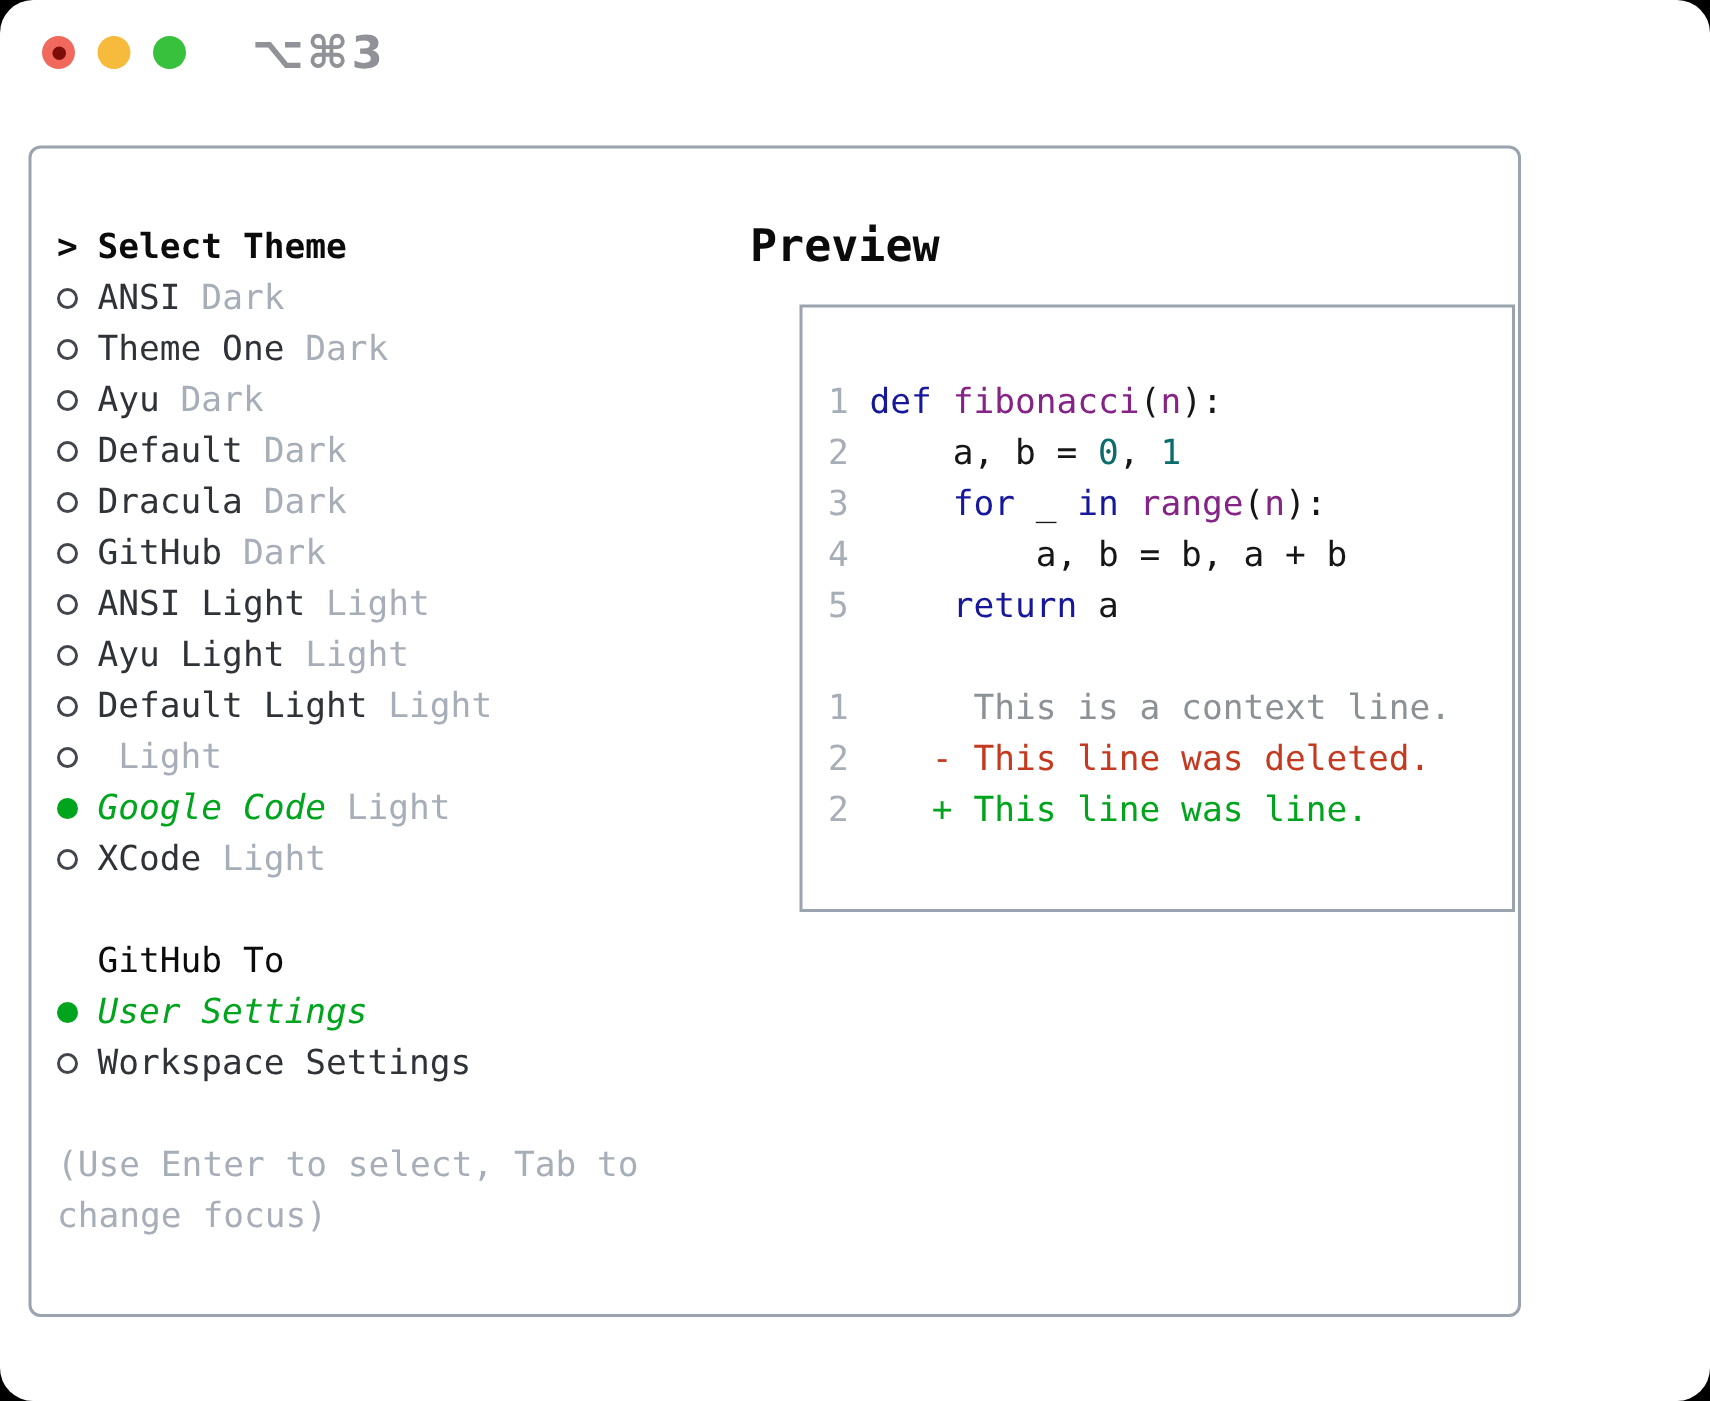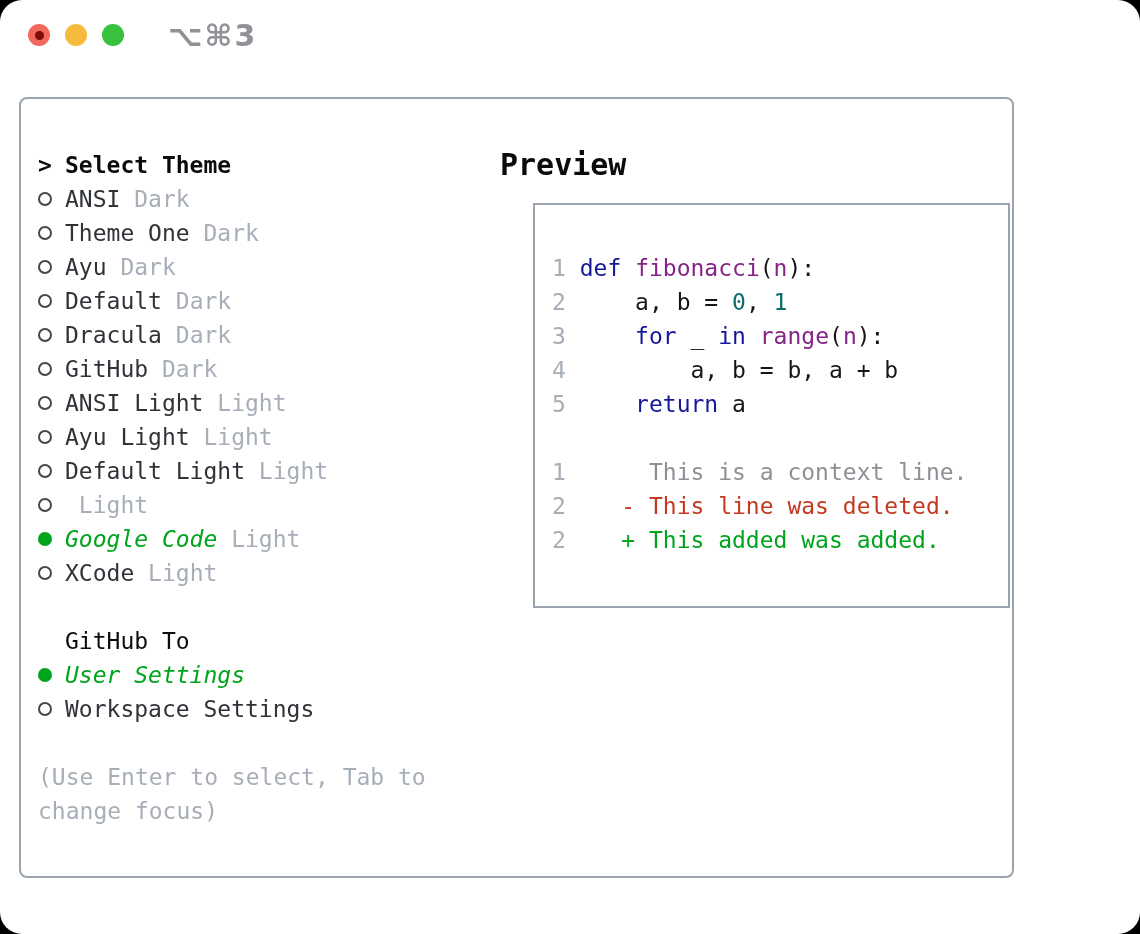--- a/index.html
+++ b/index.html
@@ -114,18 +114,18 @@
     <div class="preview-box">
       <div class="codeblock">
           <div class="code-line"><span class="lineno">1</span><span class="tok-pln"> </span><span class="tok-kw">def</span><span class="tok-pln"> </span><span class="tok-fn">fibonacci</span><span class="tok-pln">(</span><span class="tok-fn">n</span><span class="tok-pln">):</span></div>
           <div class="code-line"><span class="lineno">2</span><span class="tok-pln">     a, b = </span><span class="tok-lit">0</span><span class="tok-pln">, </span><span class="tok-lit">1</span></div>
           <div class="code-line"><span class="lineno">3</span><span class="tok-pln">     </span><span class="tok-kw">for</span><span class="tok-pln"> _ </span><span class="tok-kw">in</span><span class="tok-pln"> </span><span class="tok-fn">range</span><span class="tok-pln">(</span><span class="tok-fn">n</span><span class="tok-pln">):</span></div>
           <div class="code-line"><span class="lineno">4</span><span class="tok-pln">         a, b = b, a + b</span></div>
           <div class="code-line"><span class="lineno">5</span><span class="tok-pln">     </span><span class="tok-kw">return</span><span class="tok-pln"> a</span></div>
           <div class="code-line"><span class="lineno"></span></div>
           <div class="code-line"><span class="lineno">1</span><span class="tok-ctx">      This is a context line.</span></div>
           <div class="code-line"><span class="lineno">2</span><span class="tok-del">    - This line was deleted.</span></div>
-          <div class="code-line"><span class="lineno">2</span><span class="tok-add">    + This added was added.</span></div>
+          <div class="code-line"><span class="lineno">2</span><span class="tok-add">    + This line was line.</span></div>
         </div>
     </div>
 
   </div>
 </div>
 
 </body></html>

